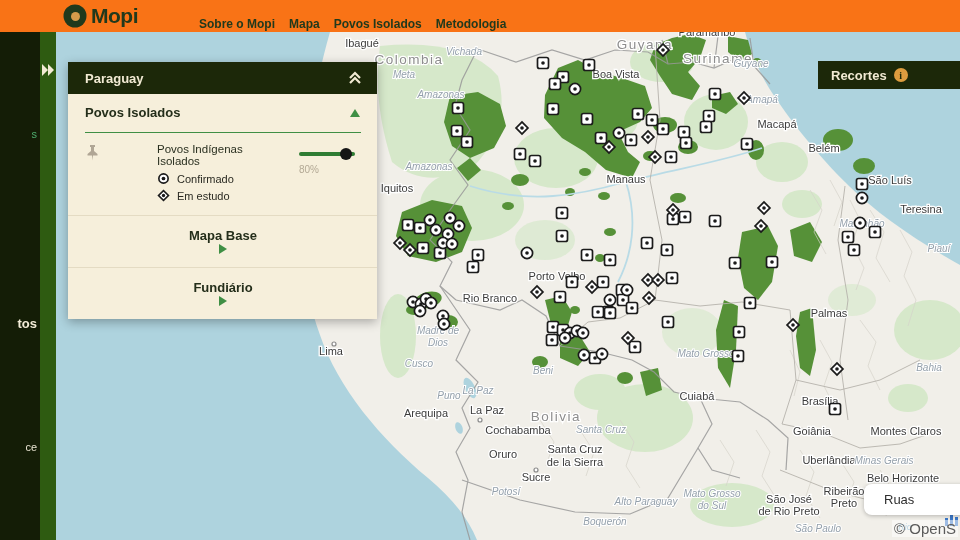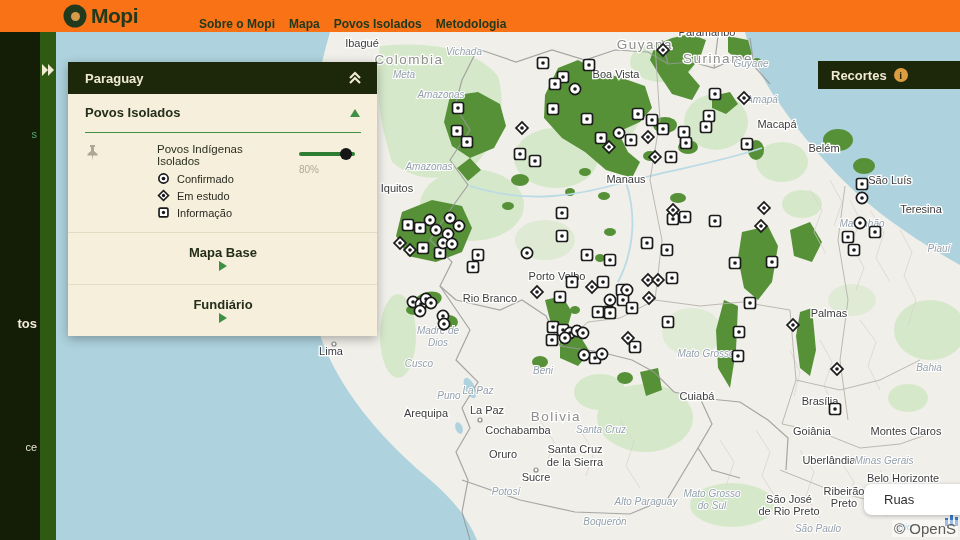--- a/index.html
+++ b/index.html
@@ -760,27 +760,20 @@
               </svg>
               <span>Confirmado</span>
             </li>
             <li class="lg-item">
               <svg width="13" height="13" viewBox="0 0 14 14">
                 <rect x="3.2" y="3.2" width="7.6" height="7.6" fill="#fff" stroke="#1b1b1b" stroke-width="1.7" transform="rotate(45 7 7)"></rect>
                 <circle cx="7" cy="7" r="1.8" fill="#1b1b1b"></circle>
               </svg>
               <span>Em estudo</span>
             </li>
-            <li class="lg-item">
-              <svg width="13" height="13" viewBox="0 0 14 14">
-                <rect x="2.2" y="2.2" width="9.6" height="9.6" rx="1.5" fill="#fff" stroke="#1b1b1b" stroke-width="1.8"></rect>
-                <circle cx="7" cy="7" r="1.8" fill="#1b1b1b"></circle>
-              </svg>
-              <span>Informação</span>
-            </li>
           </ul>
         </div>
         <div class="lg-slider">
           <div class="sl-track">
             <div class="sl-thumb"></div>
           </div>
           <div class="sl-pct">80%</div>
         </div>
       </div>
     </div>

